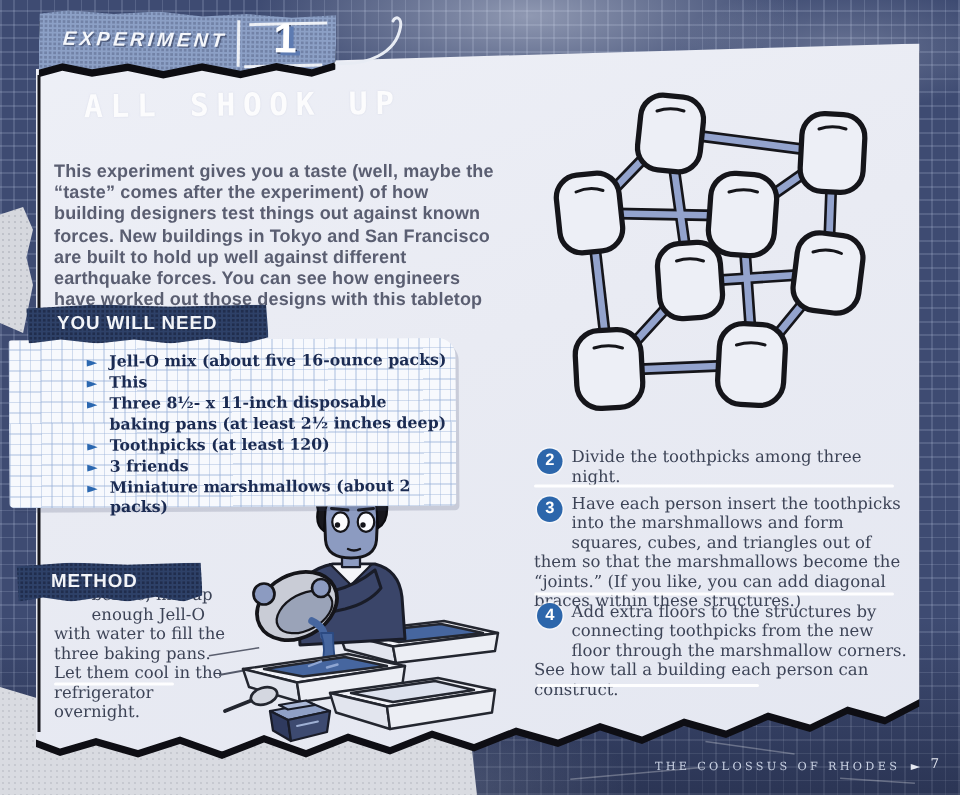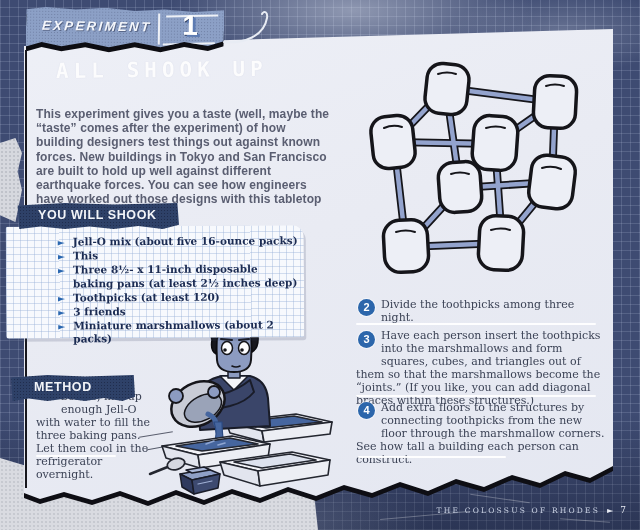--- a/index.html
+++ b/index.html
@@ -157,21 +157,21 @@
   </div>
   <svg class="swash" width="60" height="40" viewBox="0 0 60 40">
     <path d="M2,36 C22,38 42,30 45,12 C46,6 42,4 40,8" fill="none" stroke="#e8ecf4" stroke-width="2" stroke-linecap="round"></path>
   </svg>
 
   <div class="ghost-title">ALL SHOOK UP</div>
 
   <div class="intro">This experiment gives you a taste (well, maybe the “taste” comes after the experiment) of how building designers test things out against known forces. New buildings in Tokyo and San Francisco are built to hold up well against different earthquake forces. You can see how engineers have worked out those designs with this tabletop experiment.</div>
 
   <div class="banner banner-ywn">
-    <span>YOU WILL SHOOK</span>
+    <span>YOU WILL NEED</span>
   </div>
   <div class="graph-card">
     <ul class="need-list">
       <li><span class="blt">►</span><span>Jell-O mix (about five 16-ounce packs)</span></li>
       <li><span class="blt">►</span><span>This</span></li>
       <li><span class="blt">►</span><span>Three 8½- x 11-inch disposable baking pans (at least 2½ inches deep)</span></li>
       <li><span class="blt">►</span><span>Toothpicks (at least 120)</span></li>
       <li><span class="blt">►</span><span>3 friends</span></li>
       <li><span class="blt">►</span><span>Miniature marshmallows (about 2 packs)</span></li>
     </ul>

